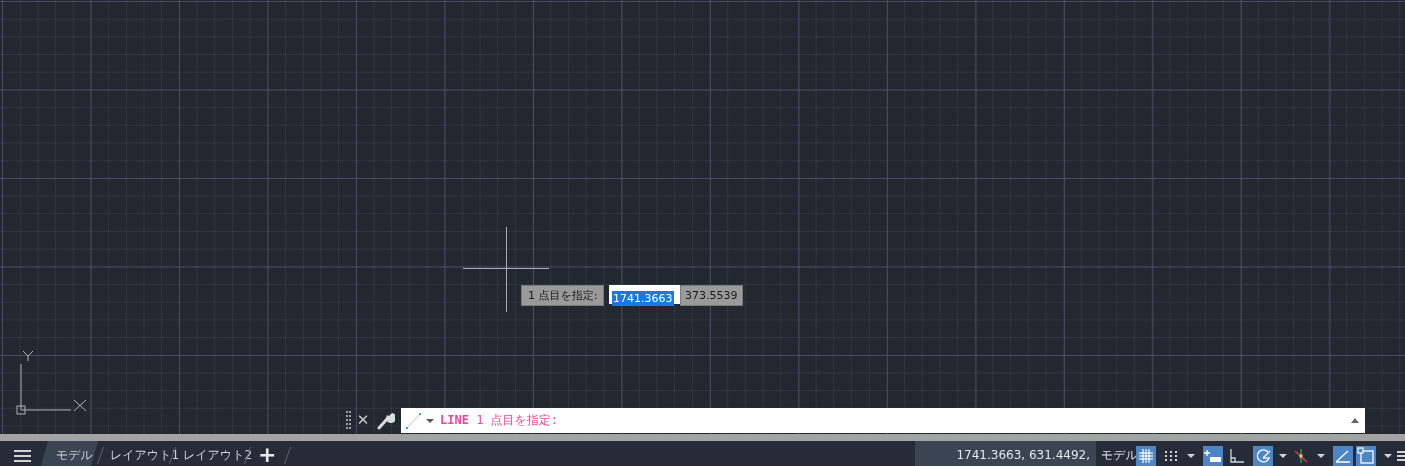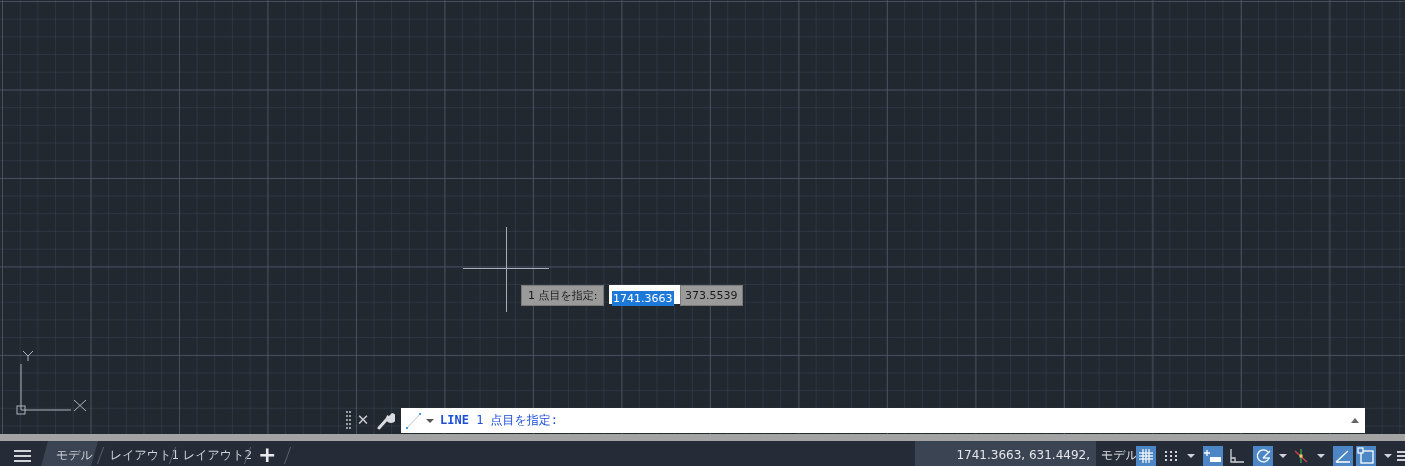--- a/index.html
+++ b/index.html
@@ -43,21 +43,21 @@
 
   .cmdline-grip { position: absolute; left: 346px; top: 411px; width: 6px; height: 18px; }
   .cmdline-close { position: absolute; left: 356px; top: 410px; width: 14px; height: 20px; color: #c8ccd2; font-size: 15px; line-height: 20px; text-align: center; cursor: pointer; }
   .cmdline-wrench { position: absolute; left: 377px; top: 410px; width: 18px; height: 20px; cursor: pointer; }
   .cmdline {
     position: absolute; left: 401px; top: 408px; width: 964px; height: 25px;
     background: #ffffff; display: flex; align-items: center;
   }
   .cmd-recent { width: 20px; height: 20px; margin-left: 3px; position: relative; cursor: pointer; }
   .cmd-recent-arrow { width: 0; height: 0; border-left: 4px solid transparent; border-right: 4px solid transparent; border-top: 4px solid #555; margin-left: 2px; margin-right: 6px; cursor: pointer; }
-  .cmd-text { font-family: "DejaVu Sans Mono", "Liberation Mono", monospace; font-size: 12px; color: #1d4ed8; white-space: pre; }
+  .cmd-text { font-family: "DejaVu Sans Mono", "Liberation Mono", monospace; font-size: 12px; color: #ec4899; white-space: pre; }
   .cmd-text b { font-weight: bold; }
   .cmd-expand { position: absolute; right: 6px; top: 10px; width: 0; height: 0; border-left: 4px solid transparent; border-right: 4px solid transparent; border-bottom: 5px solid #666; cursor: pointer; }
 
   .statusbar {
     position: absolute; left: 0; top: 434px; width: 1405px; height: 32px;
     background: #252c37; border-top: 7px solid #a3a3a3;
   }
   .menu-icon { position: absolute; left: 14px; top: 9px; width: 17px; height: 12px; cursor: pointer; }
   .menu-icon i { display: block; height: 2px; background: #d0d4da; margin-bottom: 3px; }
 

